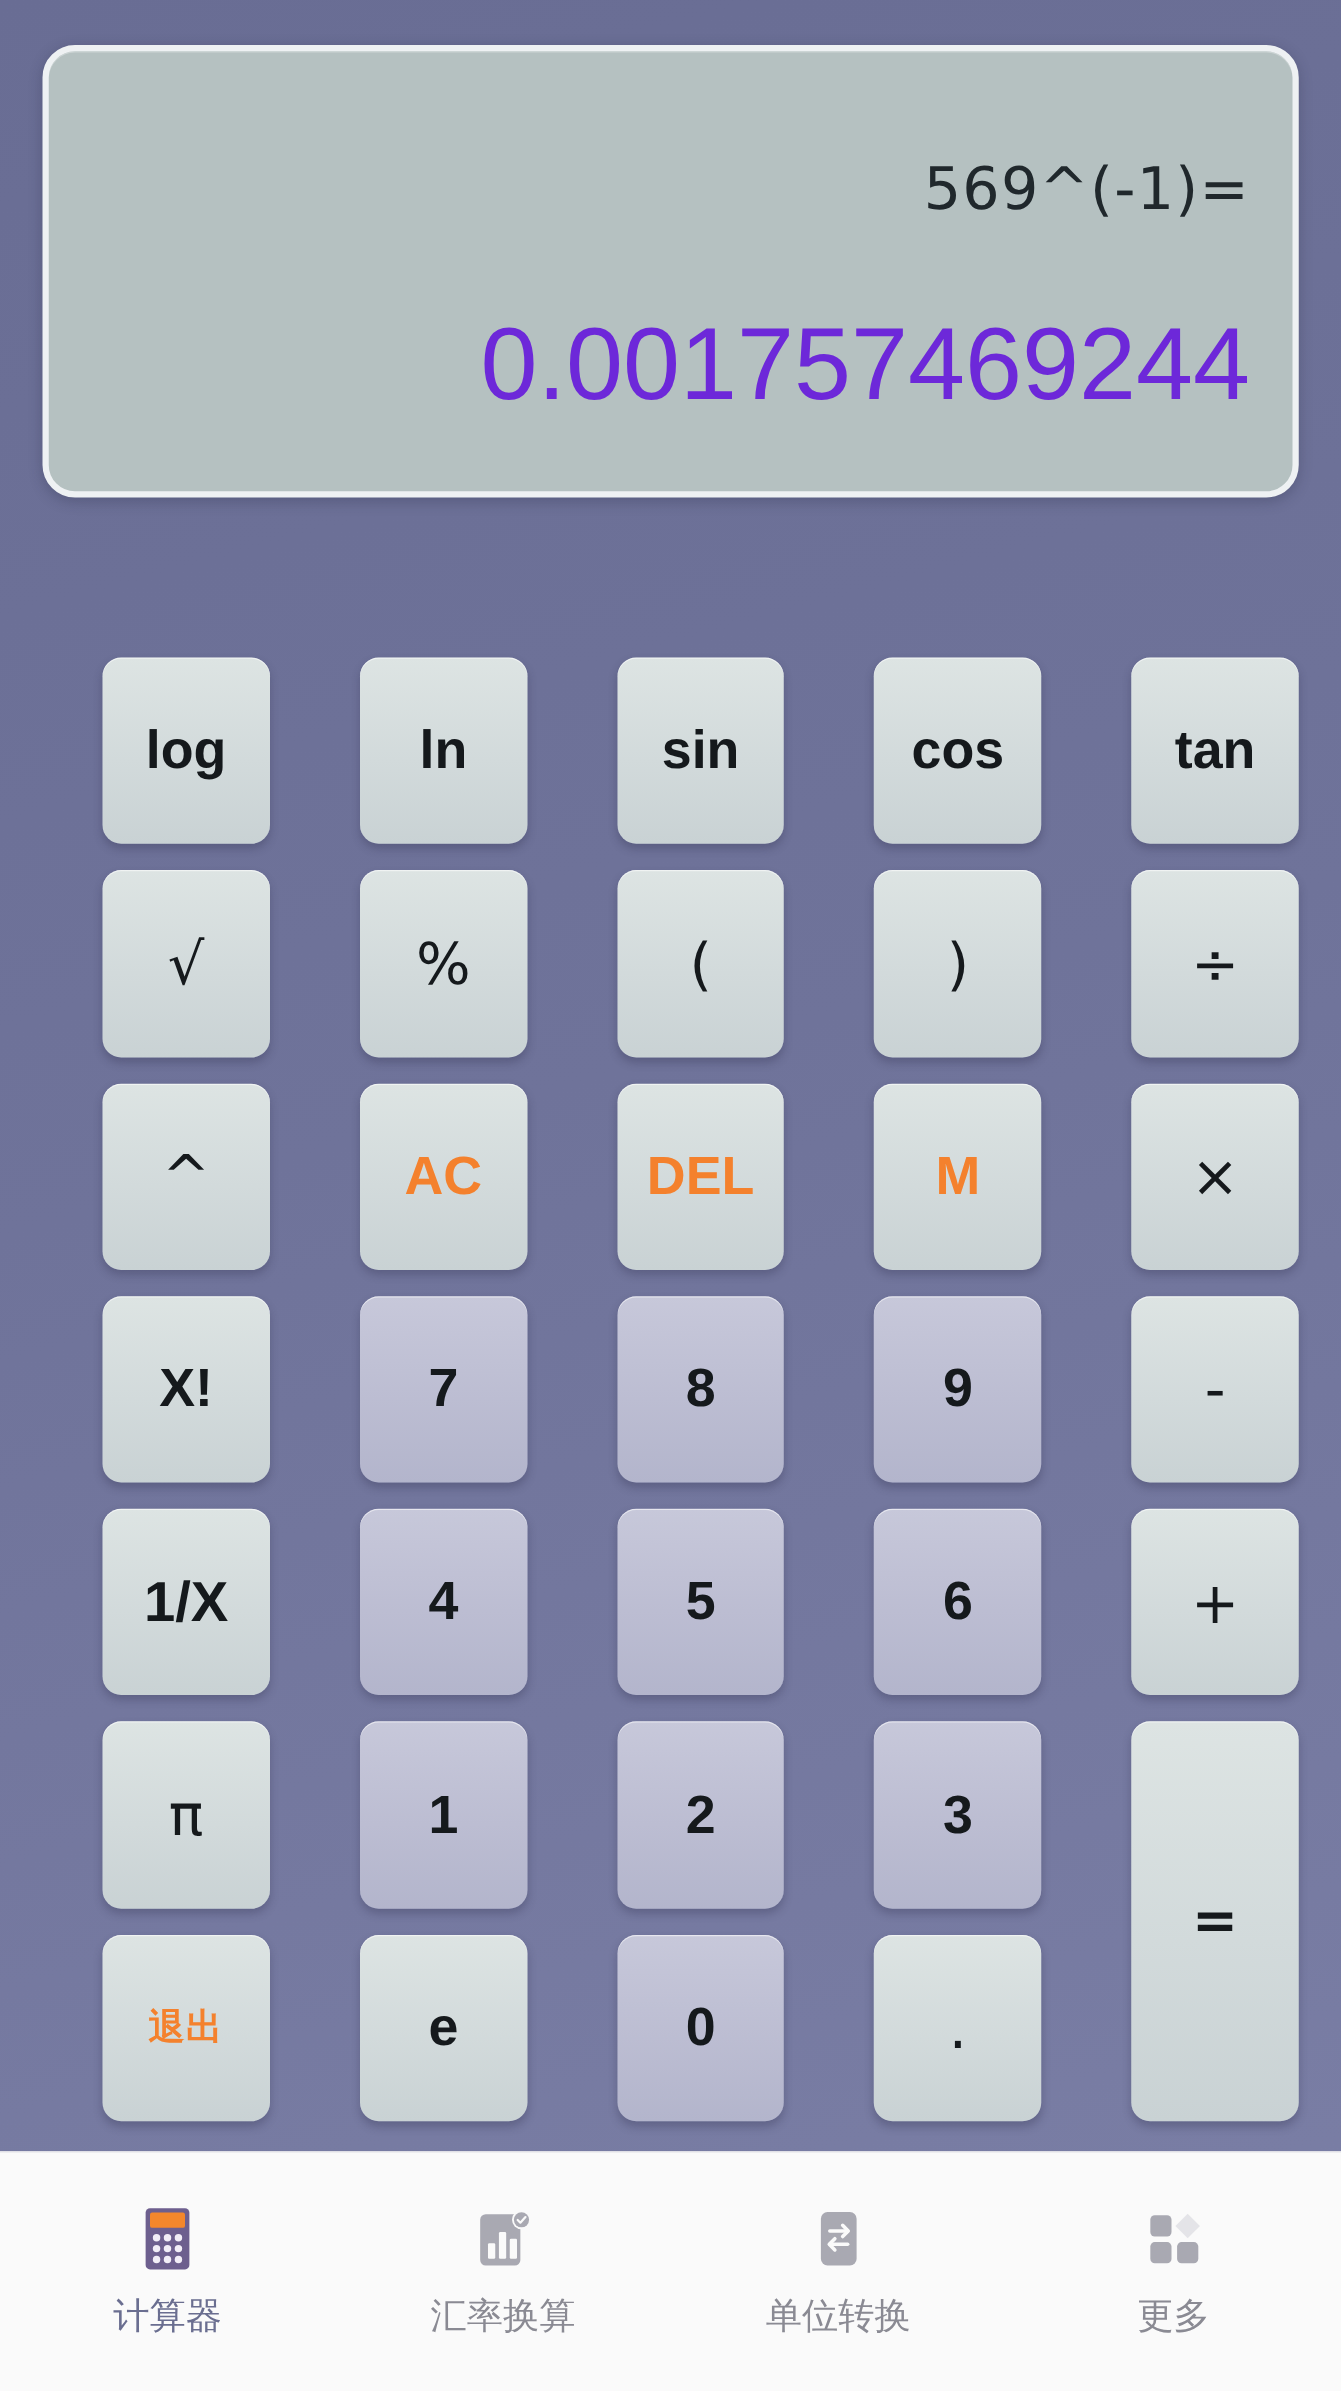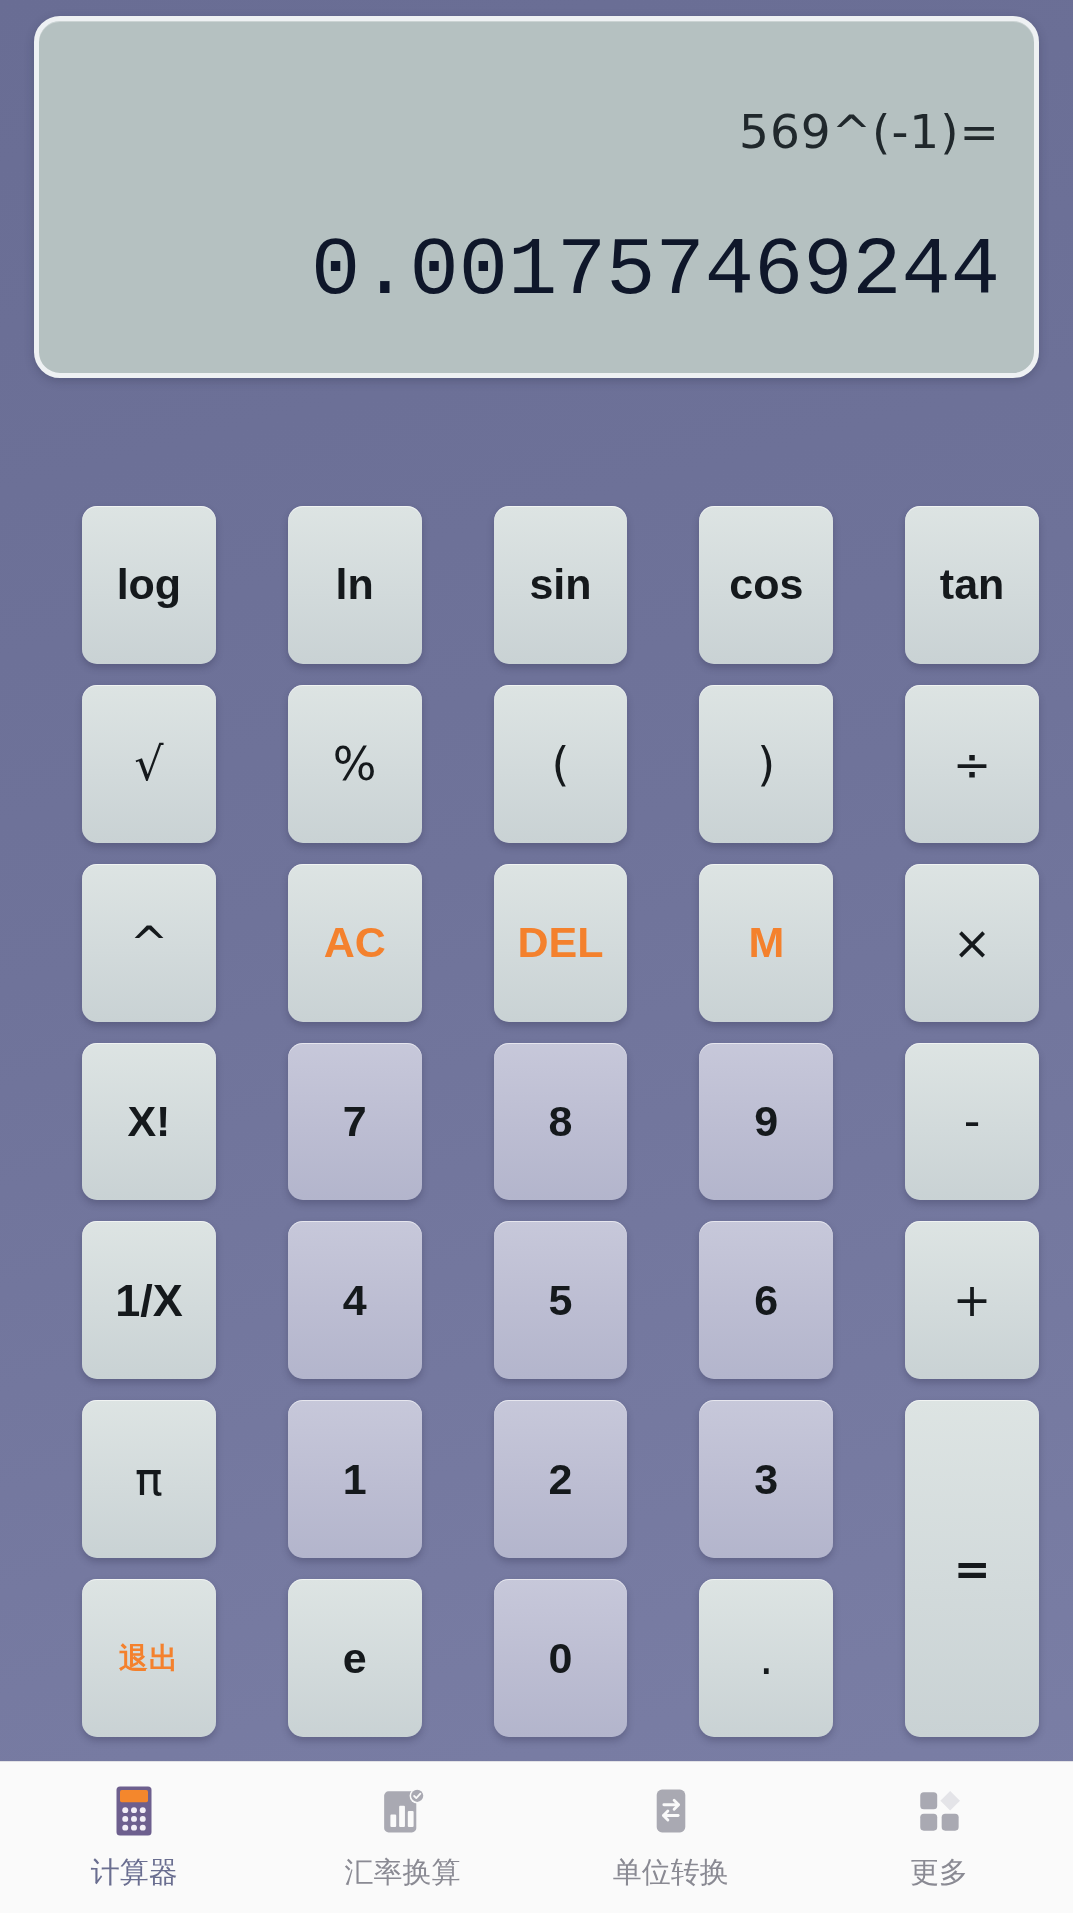--- a/index.html
+++ b/index.html
@@ -5,32 +5,32 @@
   * { margin:0; padding:0; box-sizing:border-box; }
   html,body { width:1073px; height:1913px; }
   body {
     font-family:"Liberation Sans","DejaVu Sans",sans-serif;
     background:linear-gradient(165deg,#696d94 0%,#6f739a 45%,#7b7fa6 100%);
     overflow:hidden; position:relative;
   }
   #app { width:1073px; height:1913px; display:flex; flex-direction:column; position:relative; }
 
   
-  .display-wrap { padding:16px 34px 0 34px; }
+  .display-wrap { padding:36px 34px 0 34px; }
   .display {
     height:362px; border-radius:26px; background:#b5c1c1;
     border:5px solid #eef1f3;
     box-shadow:0 3px 10px rgba(40,44,70,.28), inset 0 1px 0 rgba(255,255,255,.30);
     display:flex; flex-direction:column; justify-content:flex-end;
     align-items:flex-end; padding:0 34px 60px 34px; position:relative;
   }
   .expr { font-size:47px; color:#20282c; letter-spacing:1px; line-height:1;
           font-family:"DejaVu Sans",sans-serif; font-weight:400; }
-  .result { font-size:82px; color:#0f172a; letter-spacing:0px; line-height:1;
-            margin-top:76px; font-family:Liberation Mono, monospace; font-weight:400;
+  .result { font-size:82px; color:#6d28d9; letter-spacing:0px; line-height:1;
+            margin-top:76px; font-family:Liberation Sans, sans-serif; font-weight:400;
             white-space:nowrap; }
 
   
   .keypad {
     flex:1; display:grid;
     grid-template-columns:repeat(5,1fr);
     grid-template-rows:repeat(7,1fr);
     gap:21px 24px;
     padding:128px 34px 24px 34px;
     align-content:start;
@@ -47,21 +47,21 @@
     font-weight:700;
   }
   .key.accent { color:#f4812d; font-weight:700; }
   .key.sym { font-family:"DejaVu Sans",sans-serif; font-weight:400; font-size:46px; }
   .key.eq { grid-row:span 2; font-family:"DejaVu Sans",sans-serif; font-weight:700; font-size:44px; }
   .key.cn { font-size:29px; font-weight:700; letter-spacing:1px; }
   .key.small { font-size:45px; }
 
   
   .navbar {
-    height:152px; background:#fafafa; display:flex; align-items:center;
+    height:192px; background:#fafafa; display:flex; align-items:center;
     border-top:1px solid #e2e2e6; flex-shrink:0;
   }
   .nav-item { flex:1; display:flex; flex-direction:column; align-items:center;
               justify-content:center; gap:13px; }
   .nav-icon { width:58px; height:58px; display:flex; align-items:center;
               justify-content:center; }
   .nav-label { font-size:29px; color:#8a8a93; font-family:"DejaVu Sans",sans-serif; }
   .nav-item.active .nav-label { color:#6a6e90; }
 </style>
 </head>

